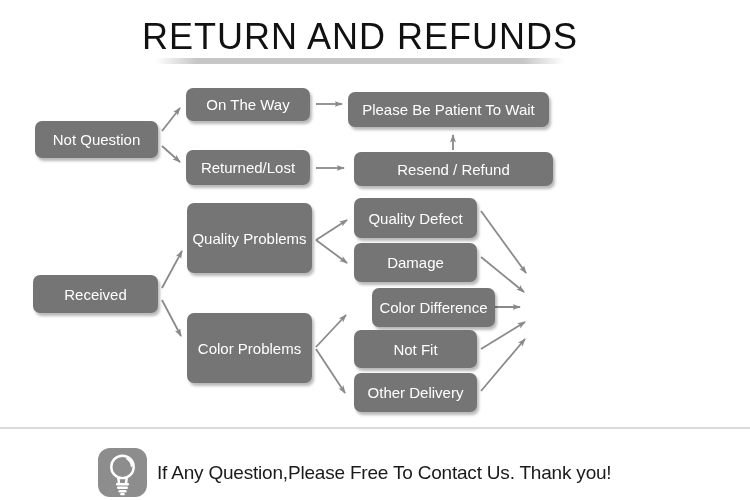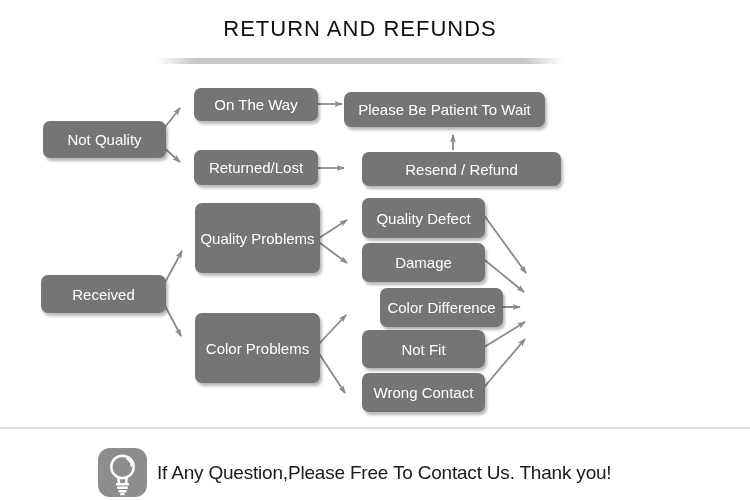--- a/index.html
+++ b/index.html
@@ -12,33 +12,32 @@
     --title-color:#111111;
     --footer-text:#1a1a1a;
   }
   html,body{margin:0;padding:0;background:#ffffff;}
   .screen{
     position:relative;width:750px;height:500px;background:#ffffff;overflow:hidden;
     font-family:"Liberation Sans", sans-serif;
   }
   .page-title{
     position:absolute;top:16px;left:0;right:30px;text-align:center;
-    font-size:22px;letter-spacing:1px;color:var(--title-color);font-weight:500;
+    font-size:36px;letter-spacing:1px;color:var(--title-color);font-weight:500;
     white-space:nowrap;
   }
   .title-underline{
     position:absolute;top:58px;left:156px;width:408px;height:6px;border-radius:3px;
     background:linear-gradient(90deg, rgba(198,198,198,0) 0%, var(--title-underline) 10%, var(--title-underline) 90%, rgba(198,198,198,0) 100%);
   }
   .box{
     position:absolute;background:var(--box-bg);color:var(--box-text);
     border-radius:7px;display:flex;align-items:center;justify-content:center;
     font-size:15px;white-space:nowrap;
     box-shadow:2px 3px 3px rgba(0,0,0,0.28);
-    margin-left:8px;
   }
   svg.arrows{position:absolute;left:0;top:0;pointer-events:none;}
   svg.arrows line{stroke:var(--arrow);stroke-width:1.8px;}
   svg.arrows .head{fill:var(--arrow);}
   .divider{position:absolute;top:427px;left:0;width:750px;height:2px;background:var(--divider);}
   .footer{position:absolute;left:98px;top:448px;height:49px;display:flex;align-items:center;}
   .footer-icon{
     width:49px;height:49px;border-radius:12px;background:var(--icon-bg);
     display:flex;align-items:center;justify-content:center;flex:0 0 auto;
   }
@@ -69,33 +68,33 @@
     <line x1="316" y1="240" x2="347" y2="263" marker-end="url(#ah)"></line>
     <line x1="316" y1="347" x2="346" y2="315" marker-end="url(#ah)"></line>
     <line x1="316" y1="349" x2="345" y2="393" marker-end="url(#ah)"></line>
     <line x1="481" y1="211" x2="526" y2="273" marker-end="url(#ah)"></line>
     <line x1="481" y1="257" x2="524" y2="292" marker-end="url(#ah)"></line>
     <line x1="481" y1="307" x2="520" y2="307" marker-end="url(#ah)"></line>
     <line x1="481" y1="349" x2="525" y2="322" marker-end="url(#ah)"></line>
     <line x1="481" y1="391" x2="525" y2="339" marker-end="url(#ah)"></line>
   </svg>
 
-  <div class="box" style="left:35px;top:121px;width:123px;height:37px">Not Quality</div>
+  <div class="box" style="left:35px;top:121px;width:123px;height:37px">Not Question</div>
   <div class="box" style="left:186px;top:88px;width:124px;height:33px">On The Way</div>
   <div class="box" style="left:186px;top:150px;width:124px;height:35px">Returned/Lost</div>
-  <div class="box" style="left:336px;top:92px;width:201px;height:35px">Please Be Patient To Wait</div>
+  <div class="box" style="left:348px;top:92px;width:201px;height:35px">Please Be Patient To Wait</div>
   <div class="box" style="left:33px;top:275px;width:125px;height:38px">Received</div>
   <div class="box" style="left:354px;top:152px;width:199px;height:34px">Resend / Refund</div>
   <div class="box" style="left:187px;top:203px;width:125px;height:70px">Quality Problems</div>
   <div class="box" style="left:187px;top:313px;width:125px;height:70px">Color Problems</div>
   <div class="box" style="left:354px;top:198px;width:123px;height:40px">Quality Defect</div>
   <div class="box" style="left:354px;top:243px;width:123px;height:39px">Damage</div>
   <div class="box" style="left:372px;top:288px;width:123px;height:39px">Color Difference</div>
   <div class="box" style="left:354px;top:330px;width:123px;height:38px">Not Fit</div>
-  <div class="box" style="left:354px;top:373px;width:123px;height:39px">Wrong Contact</div>
+  <div class="box" style="left:354px;top:373px;width:123px;height:39px">Other Delivery</div>
 
   <div class="divider"></div>
 
   <div class="footer">
     <div class="footer-icon">
       <svg width="49" height="49" viewBox="0 0 48 48" fill="none" stroke="#ffffff" stroke-width="2.4" stroke-linecap="round">
         <circle cx="24" cy="18.5" r="11"></circle>
         <path d="M28.5,10.5 A 9 9 0 0 1 33,17.5" stroke-width="2"></path>
         <path d="M19.8,28.8 L20.6,34.8 M28.2,28.8 L27.4,34.8"></path>
         <path d="M18.8,35.5 L29.2,35.5"></path>

